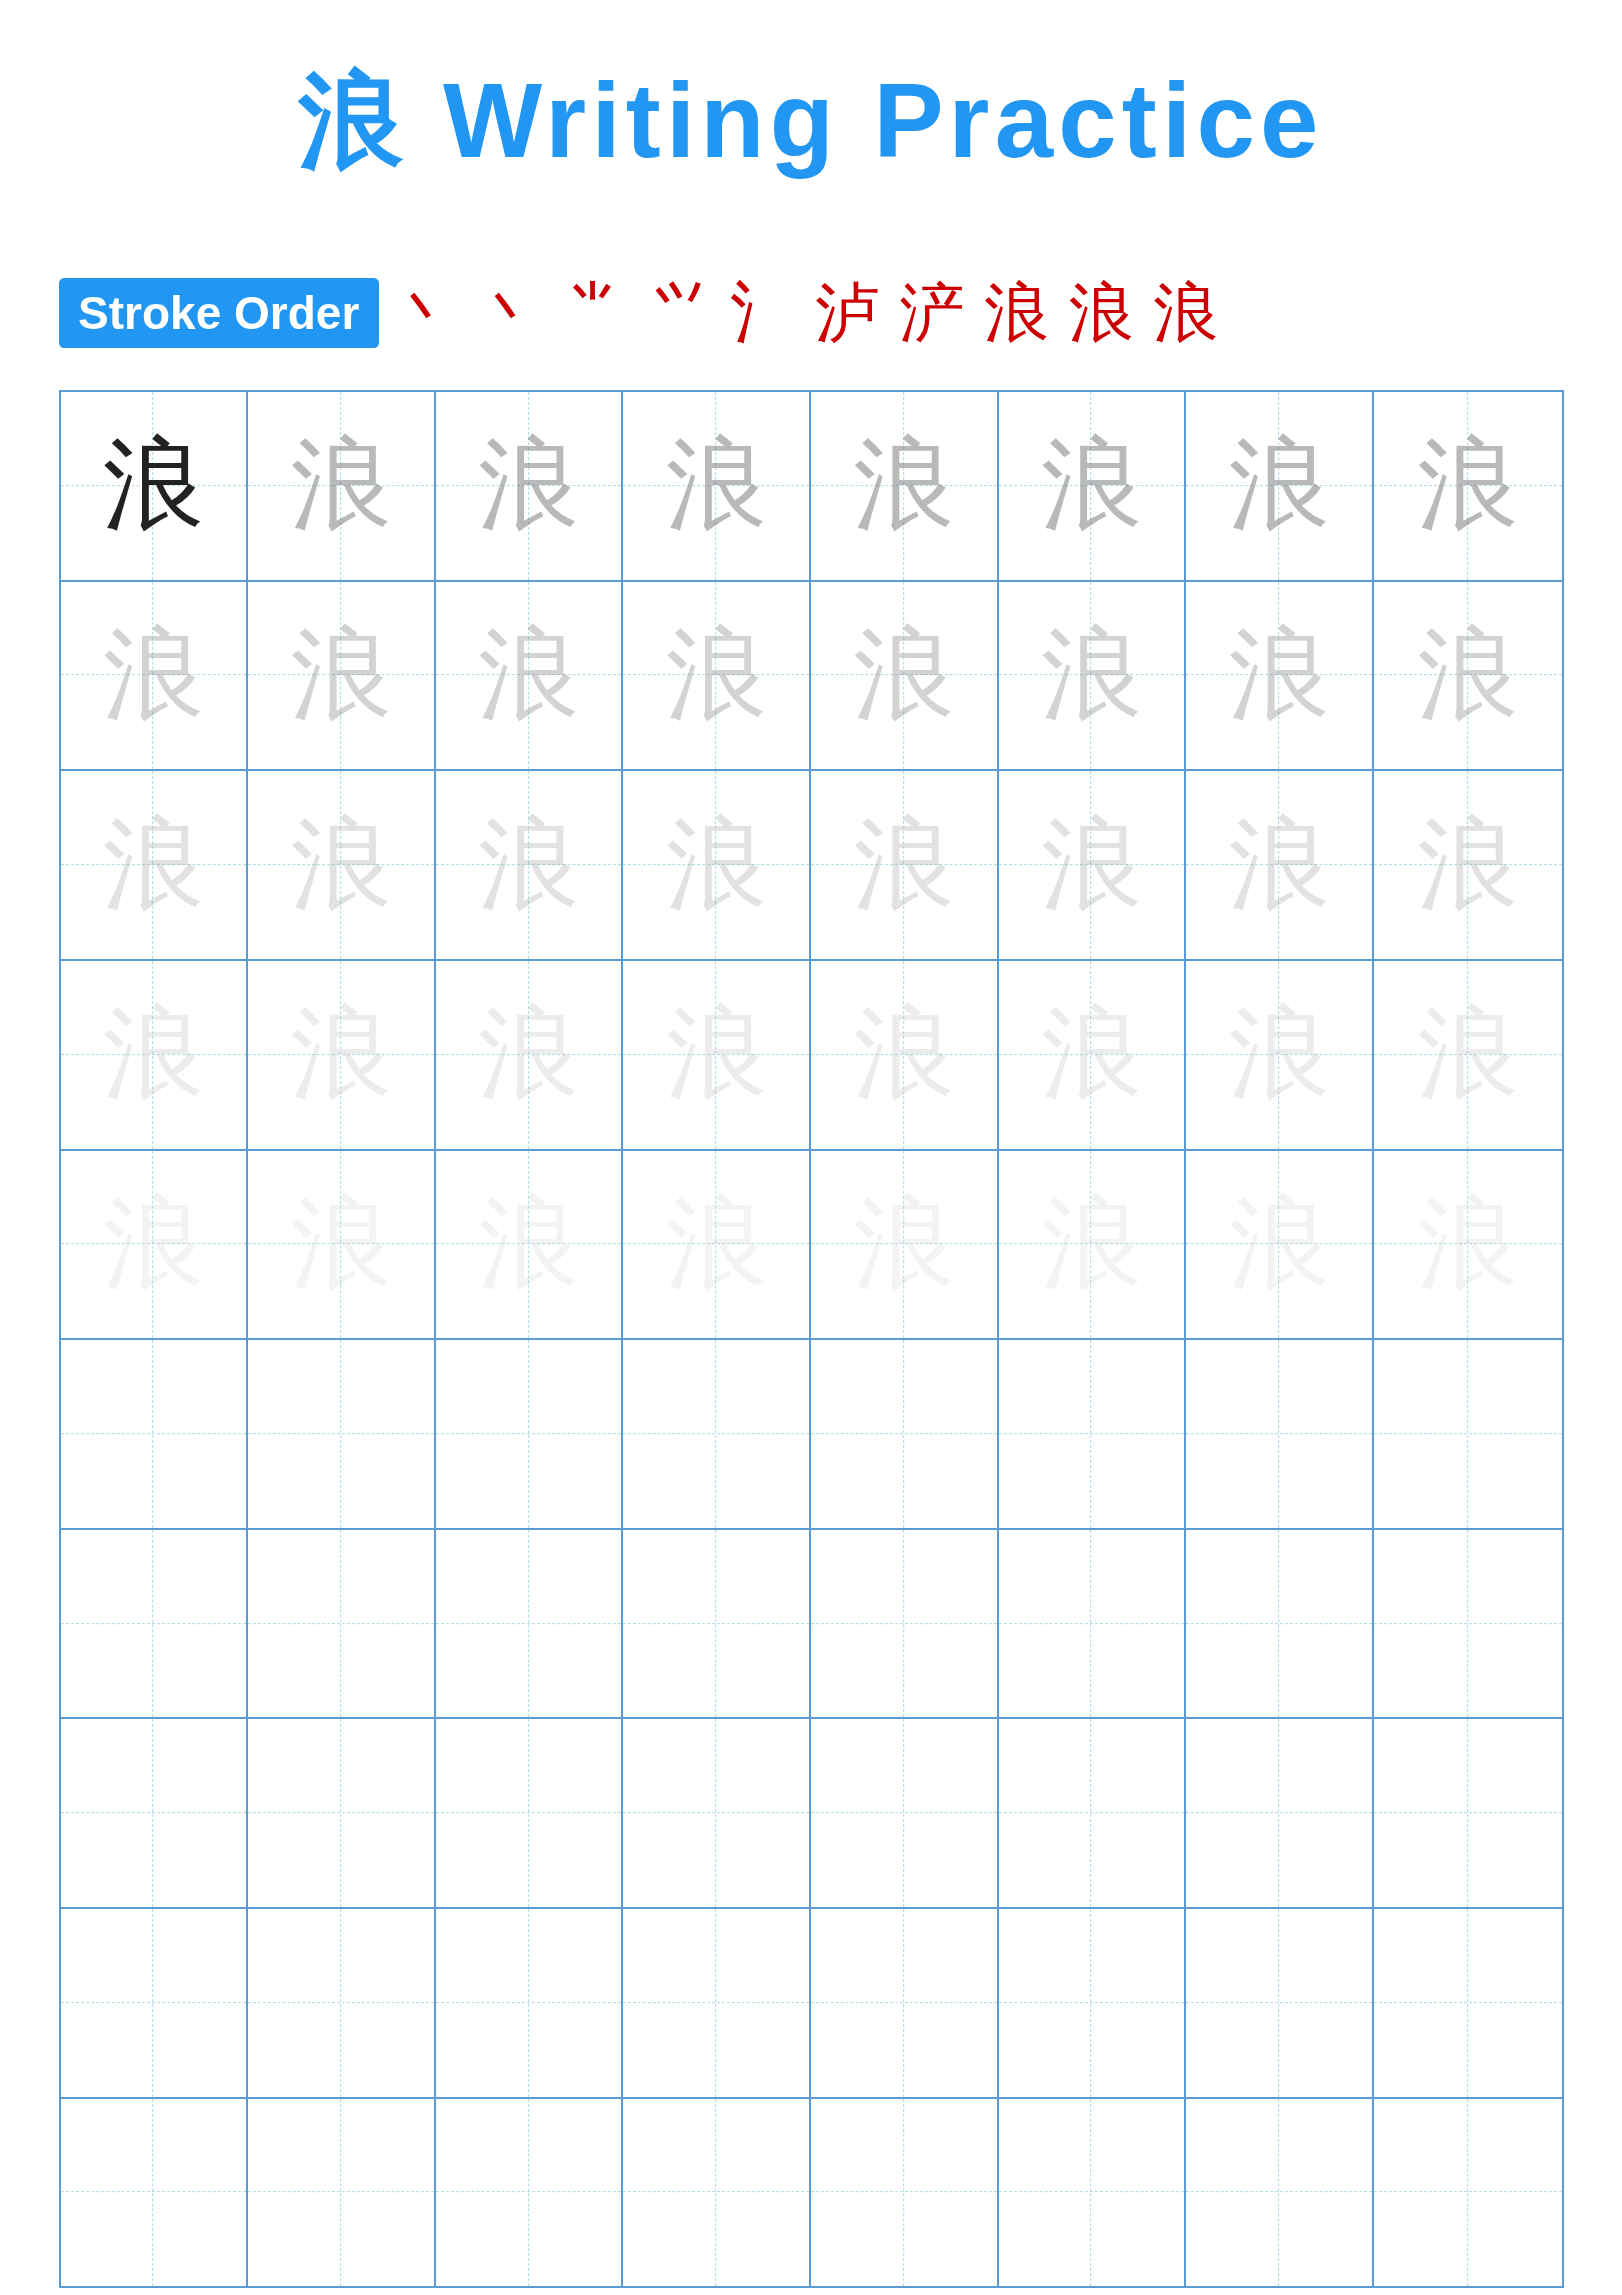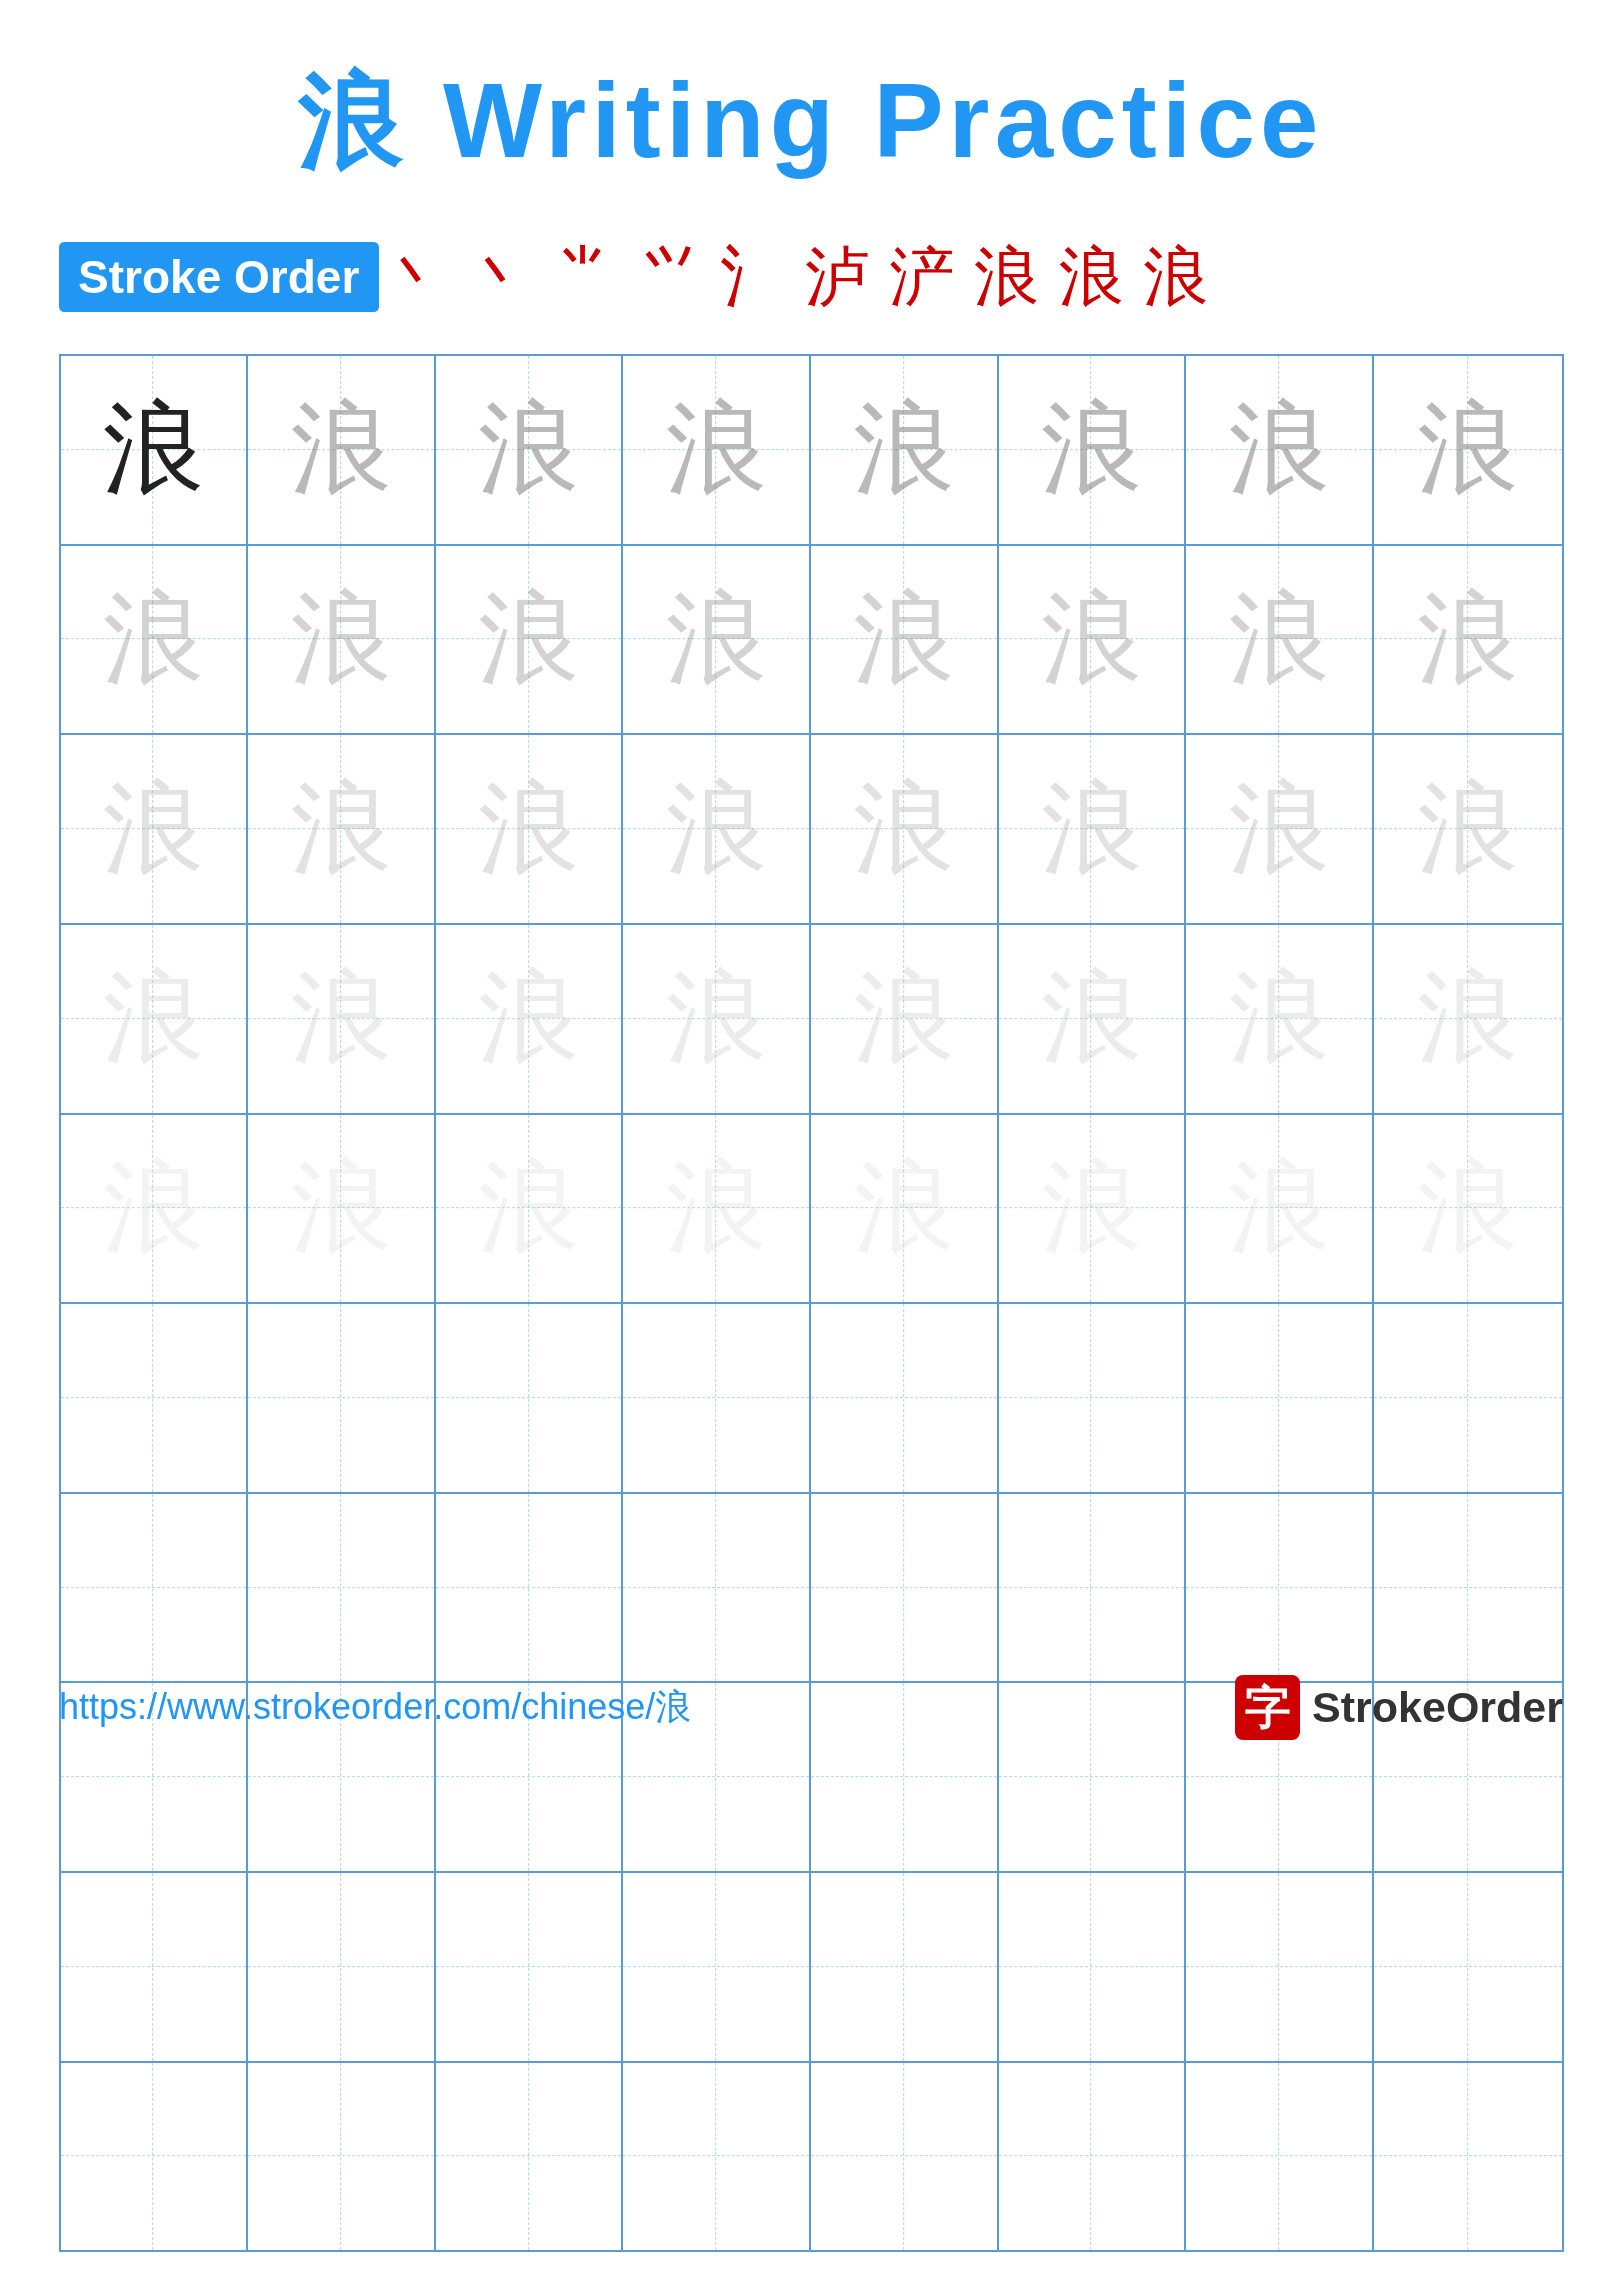--- a/index.html
+++ b/index.html
@@ -31,25 +31,25 @@
       font-family: 'Arial', sans-serif;
       letter-spacing: 5.2px;
       text-align: center;
     }
 
     .title .chinese-char {
       color: #2196F3;
     }
 
     .stroke-order-section {
-      margin-top: 40px;
+      margin-top: 76px;
       width: 1505px;
       display: flex;
       align-items: center;
-      gap: 3px;
+      gap: 13px;
     }
 
     .stroke-order-badge {
       background: #2196F3;
       color: white;
       font-size: 46px;
       font-family: Arial, sans-serif;
       font-weight: bold;
       padding: 7.9px 19.6px;
       border-radius: 5.2px;
@@ -415,22 +415,15 @@
       <div class="grid-cell"></div>
       <div class="grid-cell"></div>
       <div class="grid-cell"></div>
       <div class="grid-cell"></div>
       <div class="grid-cell"></div>
       <div class="grid-cell"></div>
     </div>
 
   </div>
 
-  <div class="footer">
-    <span class="footer-url">https://www.strokeorder.com/chinese/浪</span>
-    <div class="footer-logo">
-      <div class="footer-logo-icon">字</div>
-      <span class="footer-logo-text">StrokeOrder</span>
-    </div>
-  </div>
 
 </div>
 
 
 </body></html>

